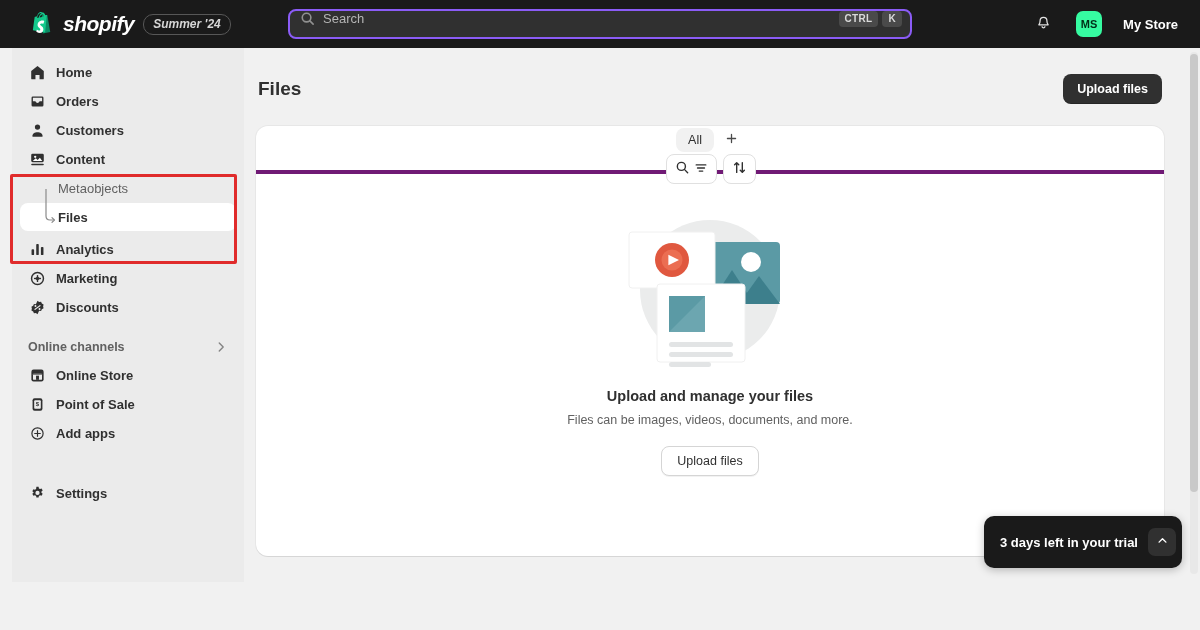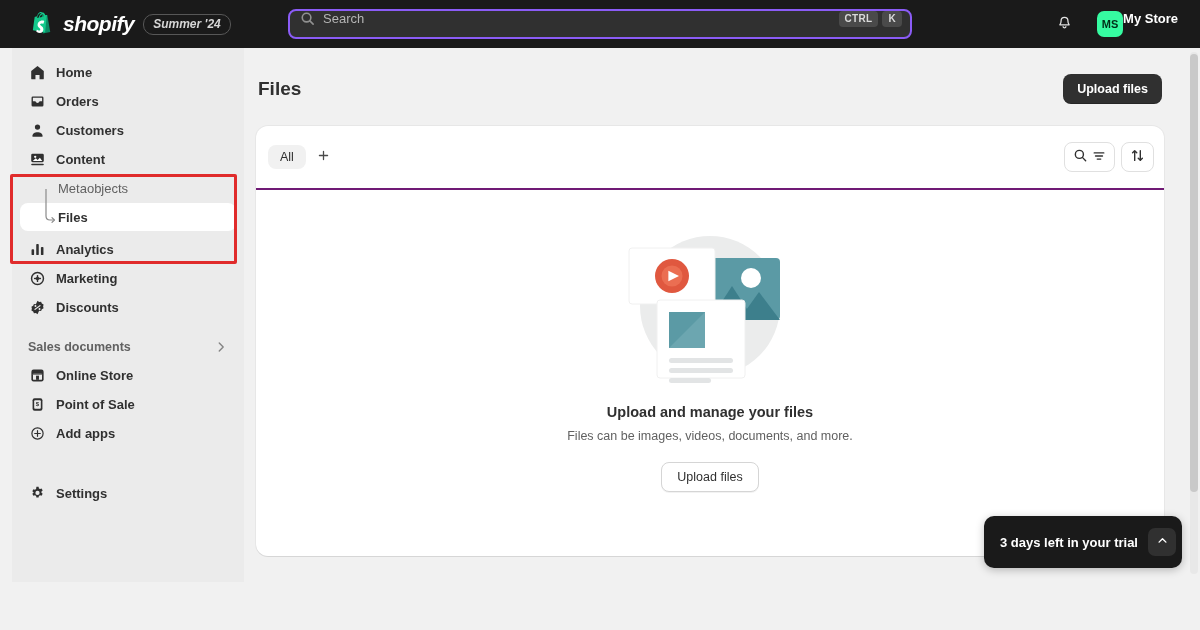--- a/index.html
+++ b/index.html
@@ -48,21 +48,21 @@
   }
   .topright {
     position: absolute; right: 14px; top: 0; height: 48px;
     display: flex; align-items: center; gap: 14px;
   }
   .bell-btn {
     width: 30px; height: 30px; border-radius: 8px; display: flex;
     align-items: center; justify-content: center;
   }
   .store-chip {
-    display: flex; gap: 0; border-radius: 8px;
+    display: flex; align-items: center; gap: 21px; border-radius: 8px;
     padding: 4px 8px 4px 4px;
   }
   .avatar {
     width: 26px; height: 26px; border-radius: 7px; background: #36fba1;
     color: #002e18; font-size: 11px; font-weight: bold;
     display: flex; align-items: center; justify-content: center; letter-spacing: .2px;
   }
   .store-name { color: #ffffff; font-size: 13px; font-weight: bold; white-space: nowrap; }
 
   
@@ -117,21 +117,21 @@
     border: none; border-radius: 8px; padding: 8px 14px; cursor: pointer;
     font-family: inherit; box-shadow: inset 0 -1px 0 rgba(0,0,0,.2);
   }
   .card {
     background: #ffffff; border-radius: 12px; height: 430px;
     box-shadow: 0 1px 0 rgba(0,0,0,.07), 0 0 0 1px rgba(0,0,0,.04);
     overflow: hidden;
   }
   .card-toolbar {
     display: flex; align-items: center; justify-content: space-between;
-    height: 64px; padding: 0 10px 0 12px; border-bottom: 2px solid #701a75;
+    height: 48px; padding: 0 10px 0 12px; border-bottom: 4px solid #701a75; flex-direction: column;
   }
   .tabs { display: flex; align-items: center; gap: 4px; }
   .tab {
     font-size: 12.5px; color: #303030; padding: 5px 12px; border-radius: 8px;
     background: transparent; cursor: pointer; font-family: inherit; border: none;
   }
   .tab.active { background: #f1f1f1; font-weight: normal; }
   .tab-add {
     width: 28px; height: 28px; border-radius: 8px; border: none; background: transparent;
     display: flex; align-items: center; justify-content: center; cursor: pointer;
@@ -317,21 +317,21 @@
         <svg width="17" height="17" viewBox="0 0 20 20" fill="#303030">
           <path d="M10 2.2l1.9 1.35 2.3-.3.9 2.15 2.05 1.1-.55 2.25.55 2.25-2.05 1.1-.9 2.15-2.3-.3L10 17.8l-1.9-1.35-2.3.3-.9-2.15L2.85 13.5l.55-2.25-.55-2.25L4.9 7.9l.9-2.15 2.3.3z"></path>
           <path d="M7.6 7.2a1.15 1.15 0 1 1 0 2.3 1.15 1.15 0 0 1 0-2.3zm4.8 3.3a1.15 1.15 0 1 1 0 2.3 1.15 1.15 0 0 1 0-2.3z" fill="#ebebeb"></path>
           <path d="M12.9 7 13.9 7.8 7.1 13 6.1 12.2z" fill="#ebebeb"></path>
         </svg>
       </span>
       <span>Discounts</span>
     </div>
 
     <div class="section-head">
-      <span>Sales documents</span>
+      <span>Online channels</span>
       <span class="chev-right">
         <svg width="14" height="14" viewBox="0 0 16 16" fill="none" stroke="#616161" stroke-width="1.6">
           <path d="M6 3.5 L10.5 8 L6 12.5" stroke-linecap="round" stroke-linejoin="round"></path>
         </svg>
       </span>
     </div>
 
     <div class="nav-item">
       <span class="nav-icon">
         <svg width="17" height="17" viewBox="0 0 20 20" fill="none">

